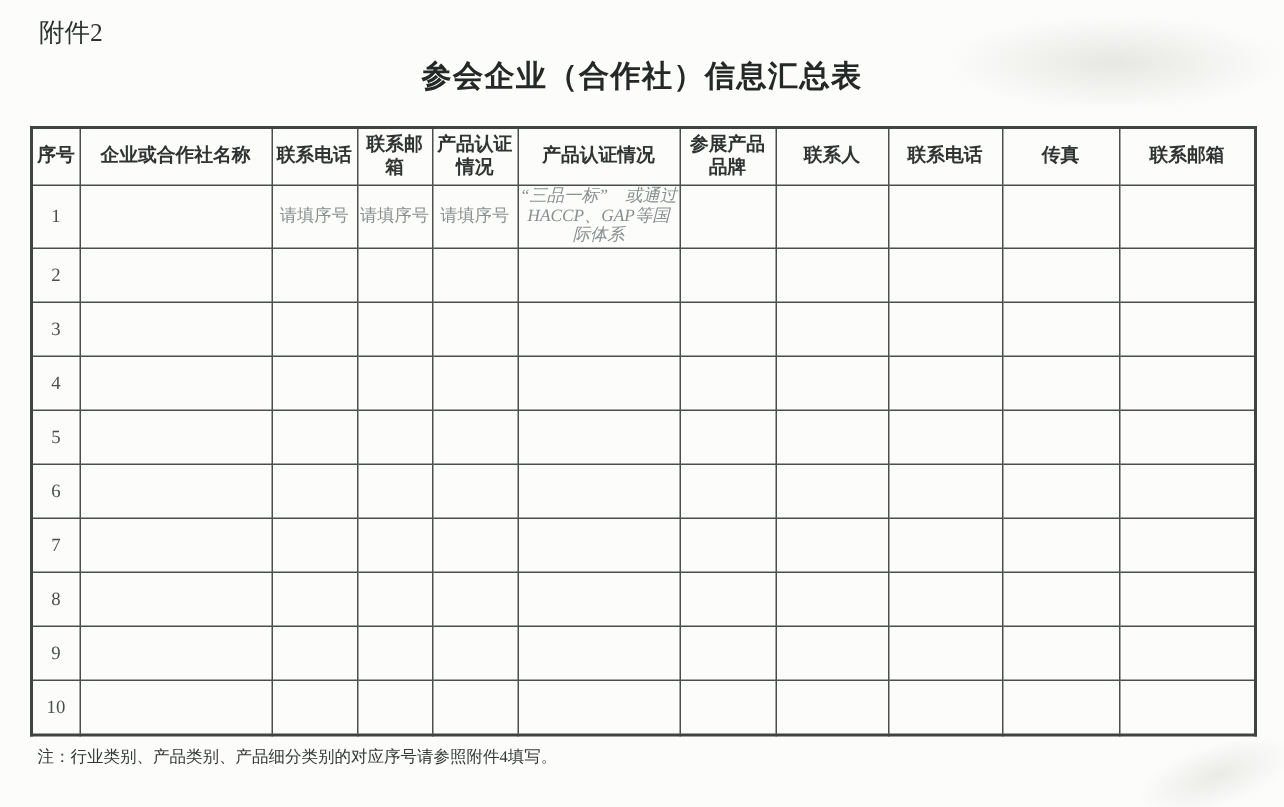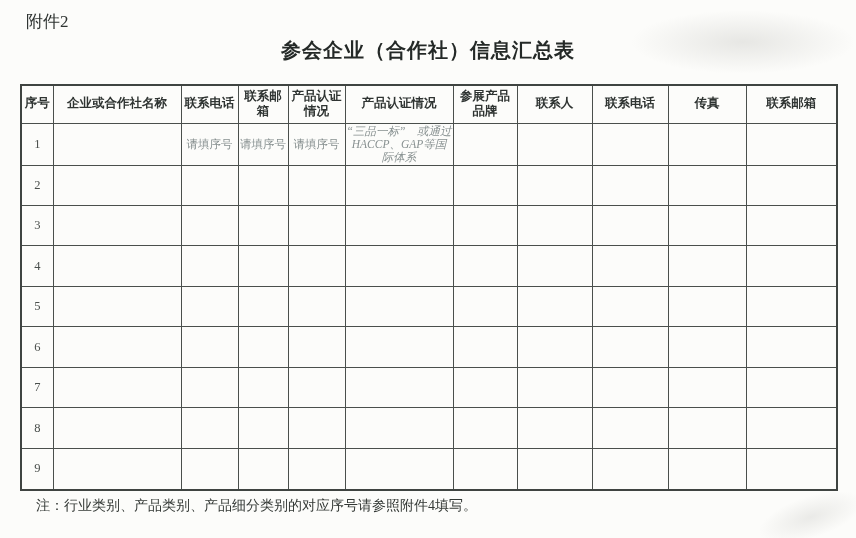--- a/index.html
+++ b/index.html
@@ -78,22 +78,22 @@
     color: #4a4f4c;
   }
   td.hint {
     font-size: 11.5px;
     color: #879090;
     line-height: 13px;
   }
   td.cert { padding: 1px 2px; font-style: italic; }
   .footnote {
     position: absolute;
-    left: 36px; top: 497px;
-    font-size: 14px;
+    left: 25px; top: 497px;
+    font-size: 11px;
     color: #333835;
   }
 </style>
 </head>
 <body>
 
 <div class="page">
 
   <div class="smudge-top-right"></div>
   <div class="smudge-bottom-right"></div>
@@ -242,18 +242,31 @@
           <td></td>
           <td></td>
           <td></td>
           <td></td>
           <td></td>
           <td></td>
           <td></td>
           <td></td>
           <td></td>
         </tr>
+        <tr>
+          <td class="seq">10</td>
+          <td></td>
+          <td></td>
+          <td></td>
+          <td></td>
+          <td></td>
+          <td></td>
+          <td></td>
+          <td></td>
+          <td></td>
+          <td></td>
+        </tr>
       </tbody>
   </table>
 
   <div class="footnote">注：行业类别、产品类别、产品细分类别的对应序号请参照附件4填写。</div>
 
 </div>
 
 </body></html>

